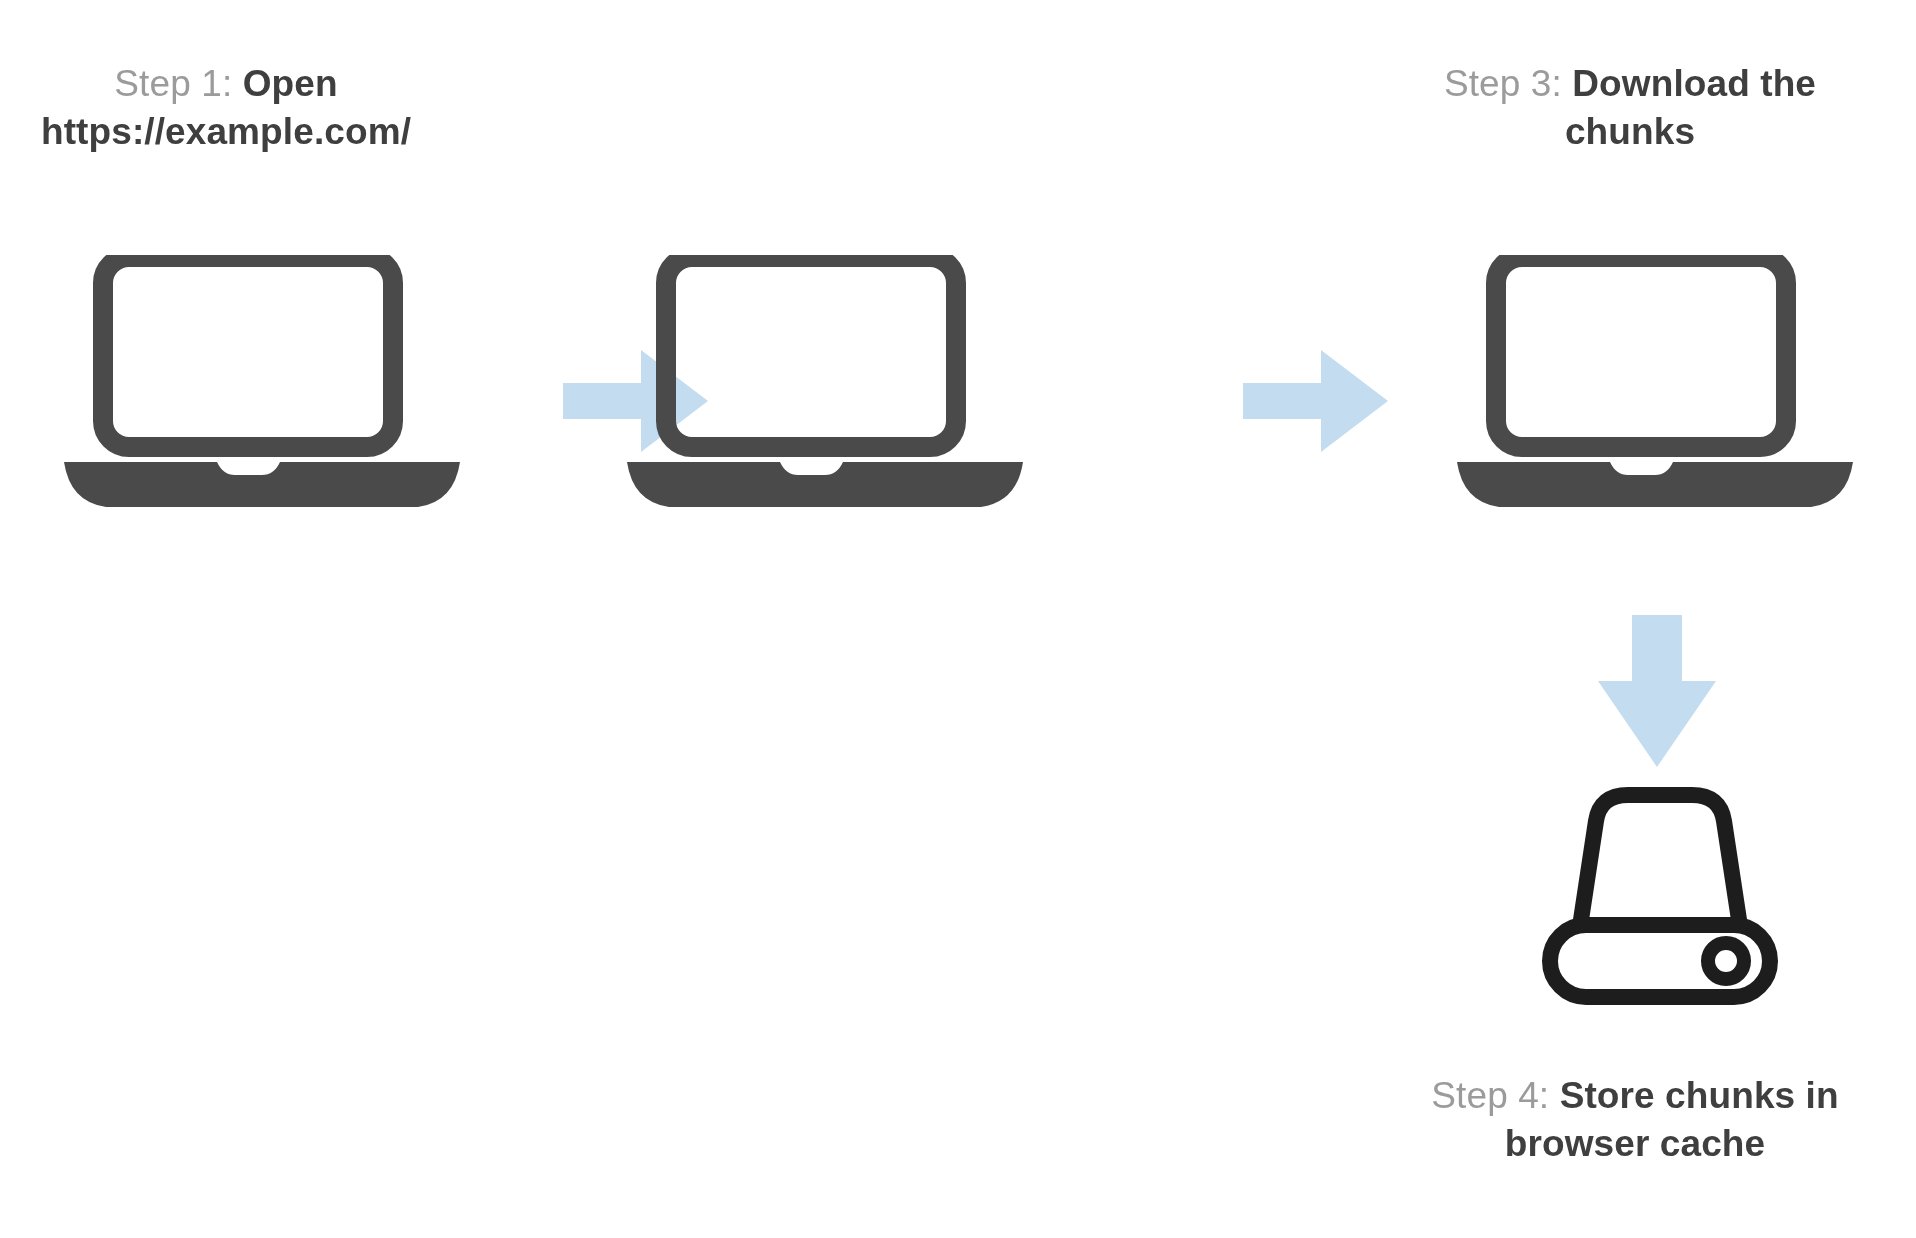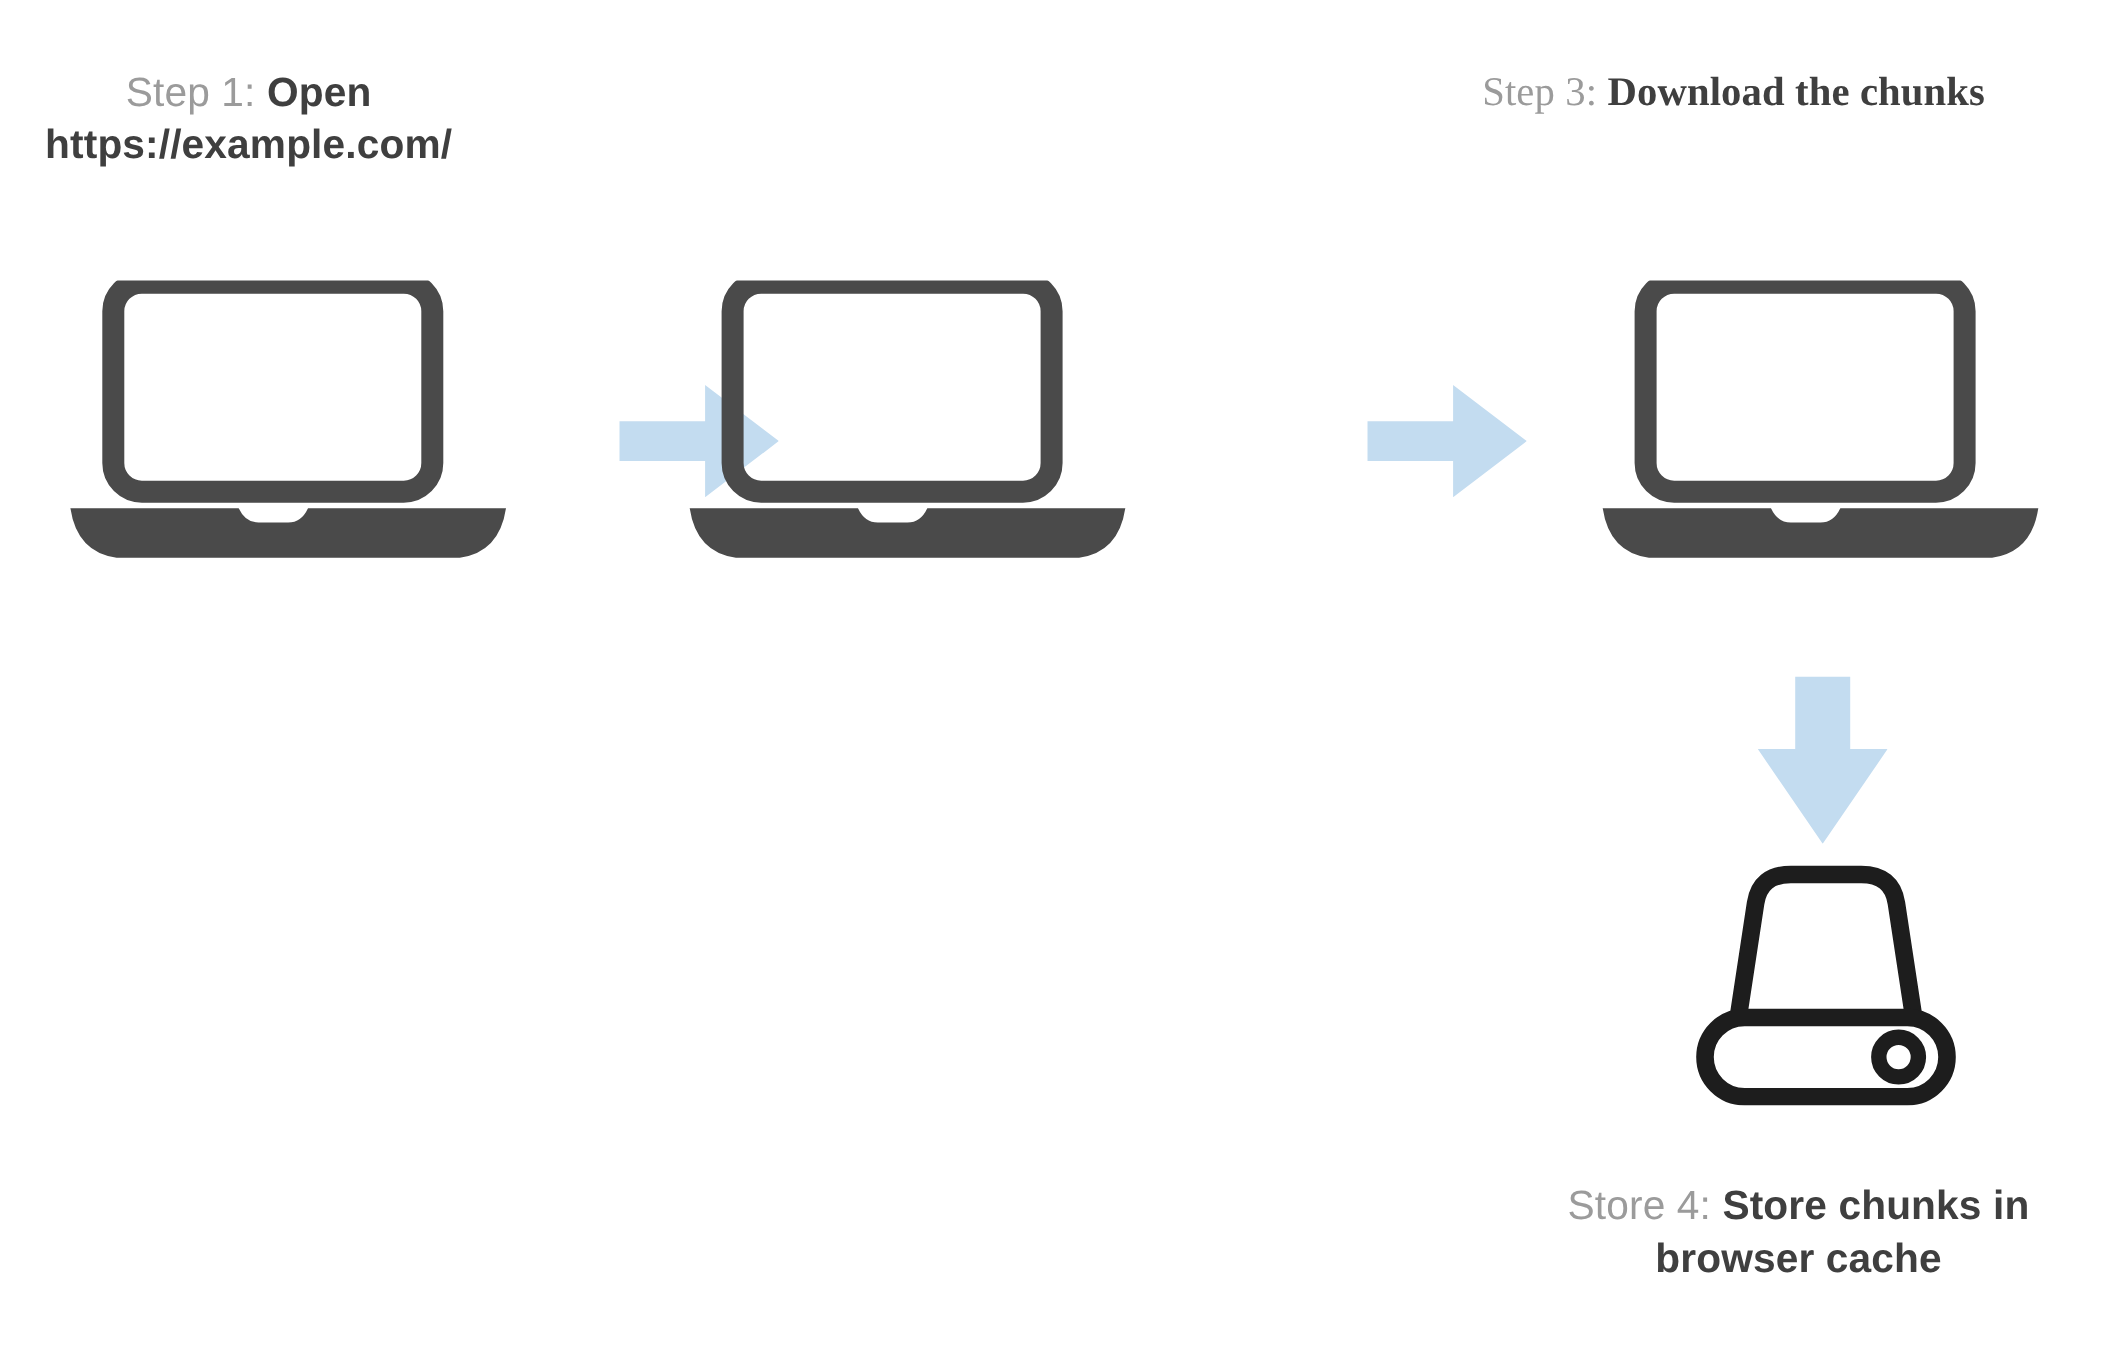--- a/index.html
+++ b/index.html
@@ -35,21 +35,21 @@
     color: #9b9b9b;
     font-weight: 400;
   }
   .caption .step-text {
     color: #3f3f3f;
     font-weight: 700;
   }
 
   #cap1 { left: 16px;   top: 60px;  width: 420px; }
   #cap2 { left: 600px;  top: 60px;  width: 590px; }
-  #cap3 { left: 1341px; top: 60px;  width: 470px; font-family: Liberation Serif, serif; }
+  #cap3 { left: 1395px; top: 60px;  width: 470px; }
   #cap4 { left: 1400px; top: 1072px; width: 470px; }
 
   
   .icon-box { position: absolute; }
 
   #laptop1 { left: 62px;   top: 255px; width: 400px; height: 260px; }
   #laptop2 { left: 625px;  top: 255px; width: 400px; height: 260px; }
   #laptop3 { left: 1455px; top: 255px; width: 400px; height: 260px; }
 
   #arrow1 { left: 563px;  top: 350px; width: 145px; height: 102px; }
@@ -63,21 +63,21 @@
 </head>
 <body>
 
 <div id="stage">
 
   <div class="caption" id="cap1"><span class="step-prefix">Step 1: </span><span class="step-text">Open https://example.com/</span></div>
 
 
   <div class="caption" id="cap3"><span class="step-prefix">Step 3: </span><span class="step-text">Download the chunks</span></div>
 
-  <div class="caption" id="cap4"><span class="step-prefix">Store 4: </span><span class="step-text">Store chunks in browser cache</span></div>
+  <div class="caption" id="cap4"><span class="step-prefix">Step 4: </span><span class="step-text">Store chunks in browser cache</span></div>
 
   <div class="icon-box" id="laptop1">
     <svg viewBox="0 0 400 260" xmlns="http://www.w3.org/2000/svg" aria-hidden="true">
       <rect x="41" y="2" width="290" height="190" rx="26" ry="26" fill="none" stroke="#4a4a4a" stroke-width="20"></rect>
       <path d="M2 207 H398 Q392 247 356 252 H44 Q8 247 2 207 Z
                M155 207 H218 Q212 220 200 220 H173 Q161 220 155 207 Z" fill="#4a4a4a" fill-rule="evenodd"></path>
     </svg>
   </div>
 
   <div class="icon-box" id="arrow1">

